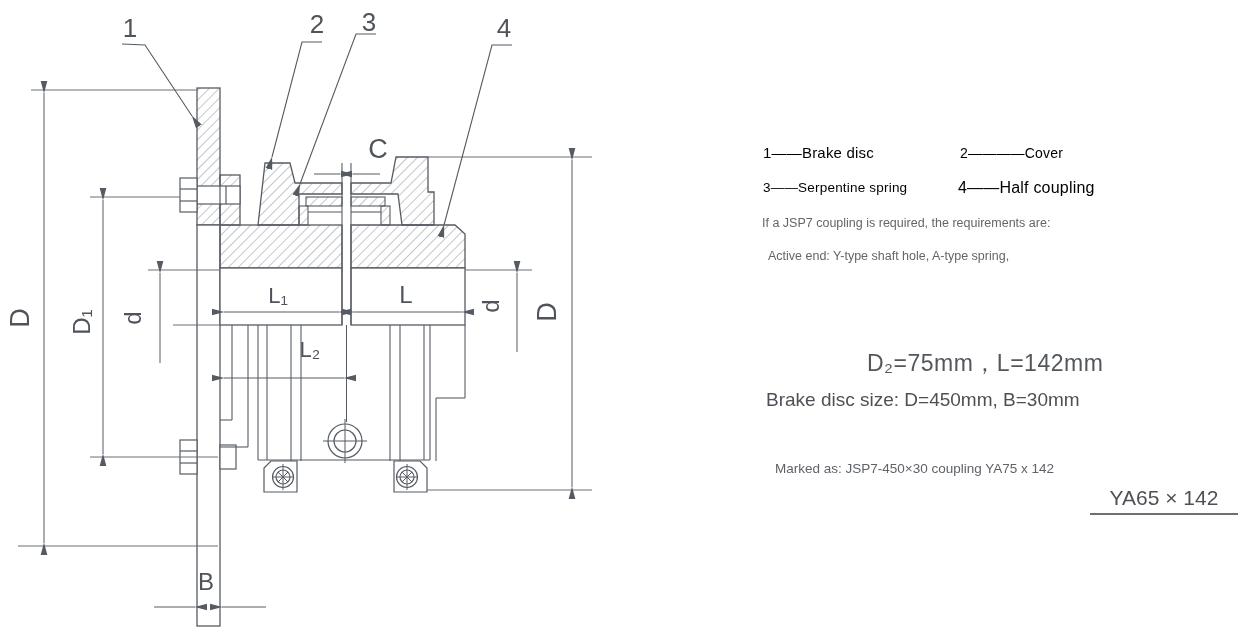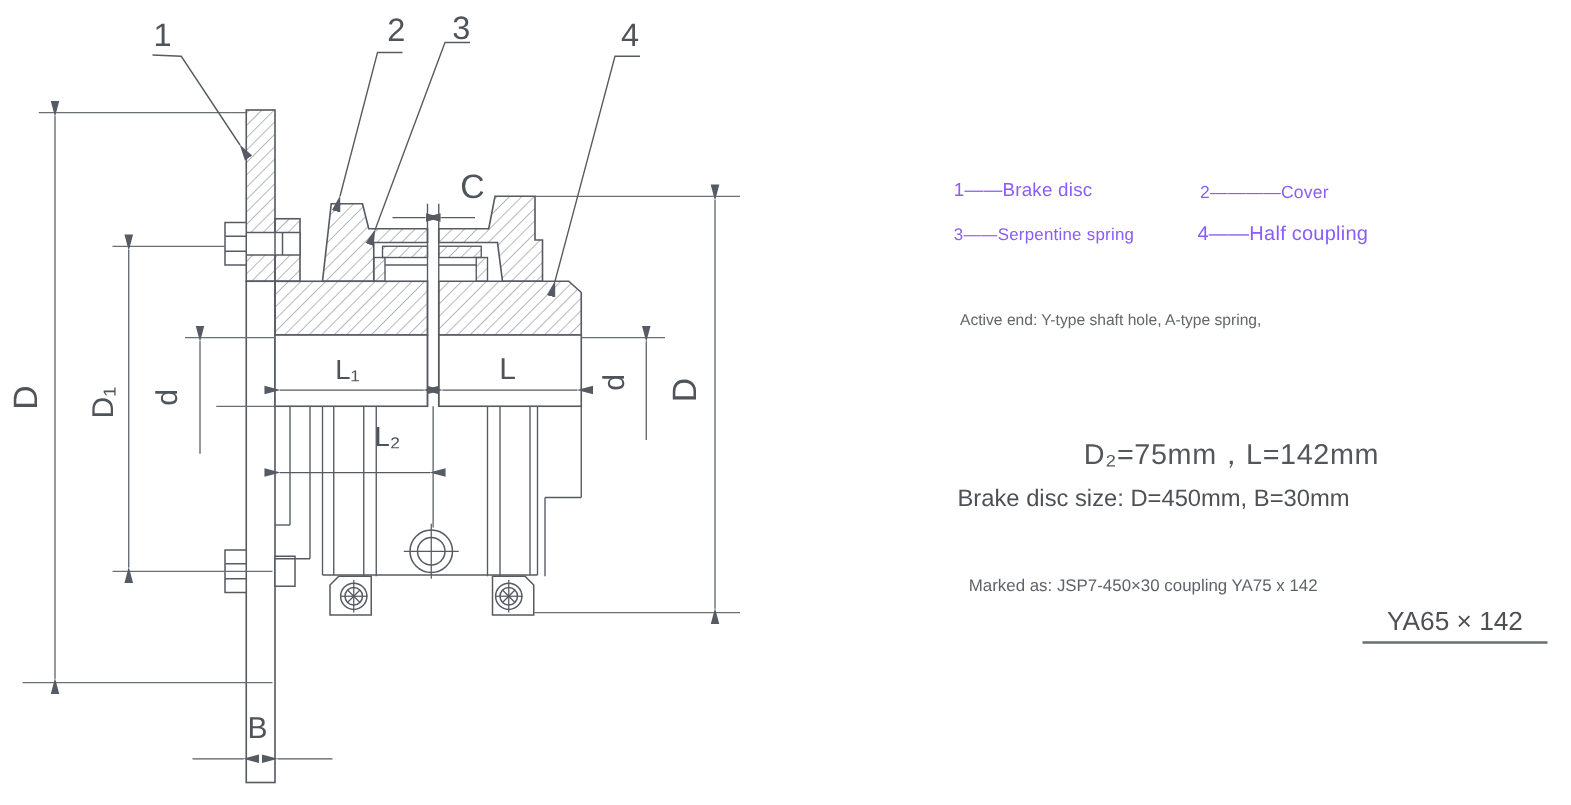--- a/index.html
+++ b/index.html
@@ -1,21 +1,21 @@
 <!DOCTYPE html>
 <html><head>
 <meta charset="utf-8">
 <style>
   html,body{margin:0;padding:0;background:#ffffff;}
   .stage{
     position:relative;width:1257px;height:644px;background:#ffffff;overflow:hidden;
     font-family:"Liberation Sans", sans-serif;color:#5a5e63;
   }
   .abs{position:absolute;white-space:nowrap;}
-  .legend-item{font-size:15px;color:#8b5cf6;letter-spacing:.2px;}
+  .legend-item{font-size:15px;color:#000000;letter-spacing:.2px;}
   .note{font-size:12.5px;color:#62666b;}
   .spec{font-size:23px;color:#53575c;letter-spacing:.5px;}
   .big-note{font-size:19px;color:#4d5156;text-align:right;}
   .marked{font-size:13.5px;color:#5f6368;}
   .fraction{
     font-size:21px;color:#4d5156;text-align:center;
     border-bottom:2px solid #6a6f74;padding:0 4px 3px 4px;min-width:140px;margin-top:48px;
   }
   svg text{font-family:"Liberation Sans", sans-serif;fill:#4f545b;}
 </style>
@@ -178,20 +178,21 @@
     <text x="317" y="33" text-anchor="middle" font-size="26">2</text>
     <text x="369" y="31" text-anchor="middle" font-size="26">3</text>
     <text x="504" y="37" text-anchor="middle" font-size="26">4</text>
   </svg>
 
   <div class="abs legend-item" style="left:763px;top:144px;font-size:15px">1——Brake disc</div>
   <div class="abs legend-item" style="left:960px;top:145px;font-size:14px">2————Cover</div>
   <div class="abs legend-item" style="left:763px;top:180px;font-size:13.5px">3——Serpentine spring</div>
   <div class="abs legend-item" style="left:958px;top:179px;font-size:16px">4——Half coupling</div>
 
+  <div class="abs note" style="left:762px;top:216px">If a JSP7 coupling is required, the requirements are:</div>
   <div class="abs note" style="left:768px;top:249px">Active end: Y-type shaft hole, A-type spring,</div>
   <div class="abs spec" style="left:867px;top:348px">D₂=75mm，L=142mm</div>
   <div class="abs big-note" style="left:766px;top:389px">Brake disc size: D=450mm, B=30mm</div>
 
   <div class="abs marked" style="left:775px;top:461px">Marked as: JSP7-450×30 coupling YA75 x 142</div>
   <div class="abs fraction" style="left:1090px;top:438px">YA65 × 142</div>
 
 </div>
 
 </body></html>

